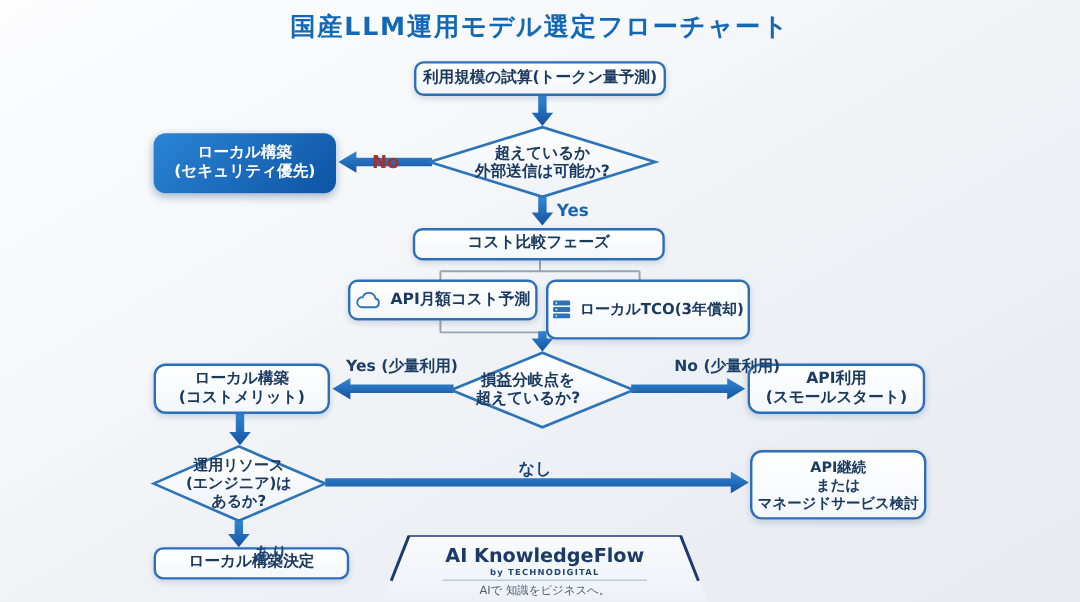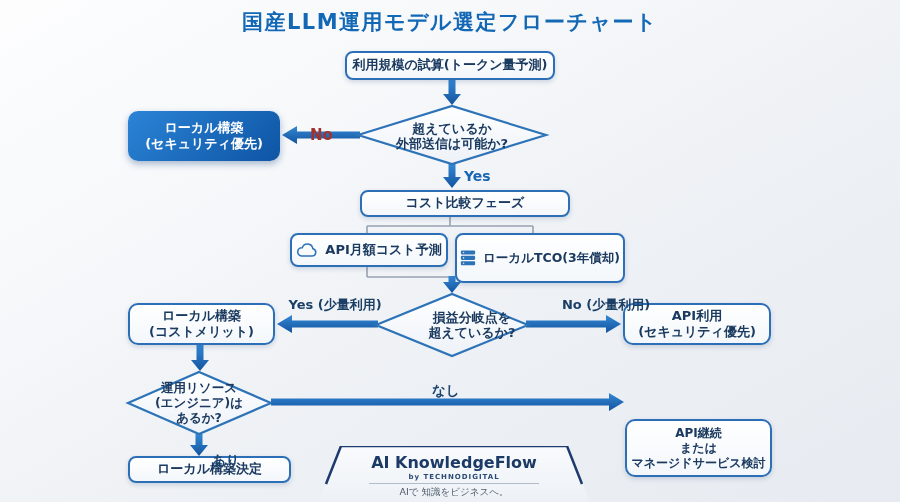--- a/index.html
+++ b/index.html
@@ -79,21 +79,21 @@
     <polygon points="358,135 452,106 546,135 452,164" fill="url(#diaGrad)" stroke="#2d73b8" stroke-width="2.2"></polygon>
     <polygon points="376,325 452,294 528,325 452,356" fill="url(#diaGrad)" stroke="#2d73b8" stroke-width="2.2"></polygon>
     <polygon points="128,403 199,372 271,403 199,434" fill="url(#diaGrad)" stroke="#2d73b8" stroke-width="2.2"></polygon>
   </svg>
 
   <div class="node" style="left:345px;top:51px;width:210px;height:29px;">利用規模の試算(トークン量予測)</div>
 
   <div class="node node-filled" style="left:128px;top:111px;width:152px;height:50px;">ローカル構築
 (セキュリティ優先)</div>
 
-  <div class="node" style="left:360px;top:190px;width:210px;height:27px;">コスト比較フェーズ</div>
+  <div class="node" style="left:344px;top:190px;width:210px;height:27px;">コスト比較フェーズ</div>
 
   <div class="node node-row" style="left:290px;top:233px;width:158px;height:34px;">
     <span style="display:flex;">
       <svg width="22" height="15" viewBox="0 0 24 16" fill="none">
         <path d="M6,14 h11.5 a4,4 0 0 0 0.9,-7.9 a6,6 0 0 0 -11.6,-1.1 A4.3,4.3 0 0 0 6,14 z" stroke="#2d73b8" stroke-width="1.7" stroke-linejoin="round"></path>
       </svg>
     </span>
     <span>API月額コスト予測</span>
   </div>
 
@@ -108,31 +108,31 @@
         <circle cx="4" cy="15.3" r="0.9" fill="#cfe3f5"></circle>
       </svg>
     </span>
     <span>ローカルTCO(3年償却)</span>
   </div>
 
   <div class="node" style="left:128px;top:303px;width:147px;height:42px;border-radius:10px;">ローカル構築
 (コストメリット)</div>
 
   <div class="node" style="left:623px;top:303px;width:148px;height:42px;border-radius:10px;">API利用
-(セキュリティ優先)</div>
+(スモールスタート)</div>
 
-  <div class="node" style="left:625px;top:375px;width:147px;height:58px;border-radius:10px;font-size:12px;margin-top:44px;">API継続
+  <div class="node" style="left:625px;top:375px;width:147px;height:58px;border-radius:10px;font-size:12px;">API継続
 または
 マネージドサービス検討</div>
 
   <div class="node" style="left:128px;top:456px;width:163px;height:27px;">ローカル構築決定</div>
 
   <div class="dtext" style="left:370px;top:121px;width:164px;font-size:13px;">超えているか
 外部送信は可能か?</div>
-  <div class="dtext" style="left:400px;top:310px;width:144px;font-size:13px;">損益分岐点を
+  <div class="dtext" style="left:368px;top:310px;width:144px;font-size:13px;">損益分岐点を
 超えているか?</div>
   <div class="dtext" style="left:134px;top:381px;width:130px;font-size:12.5px;">運用リソース
 (エンジニア)は
 あるか?</div>
 
   <div class="elbl" style="left:310px;top:110px;font-size:15px;color:#a3312d;margin-top:16px;">No</div>
   <div class="elbl" style="left:464px;top:168px;font-size:14px;color:#1a64b4;">Yes</div>
   <div class="elbl elbl-center" style="left:283px;top:296px;width:104px;font-size:13px;color:#1c3f66;">Yes (少量利用)</div>
   <div class="elbl elbl-center" style="left:518px;top:296px;width:104px;font-size:13px;color:#1c3f66;margin-left:36px;">No (少量利用)</div>
   <div class="elbl" style="left:432px;top:382px;font-size:13.5px;color:#1c4470;">なし</div>

